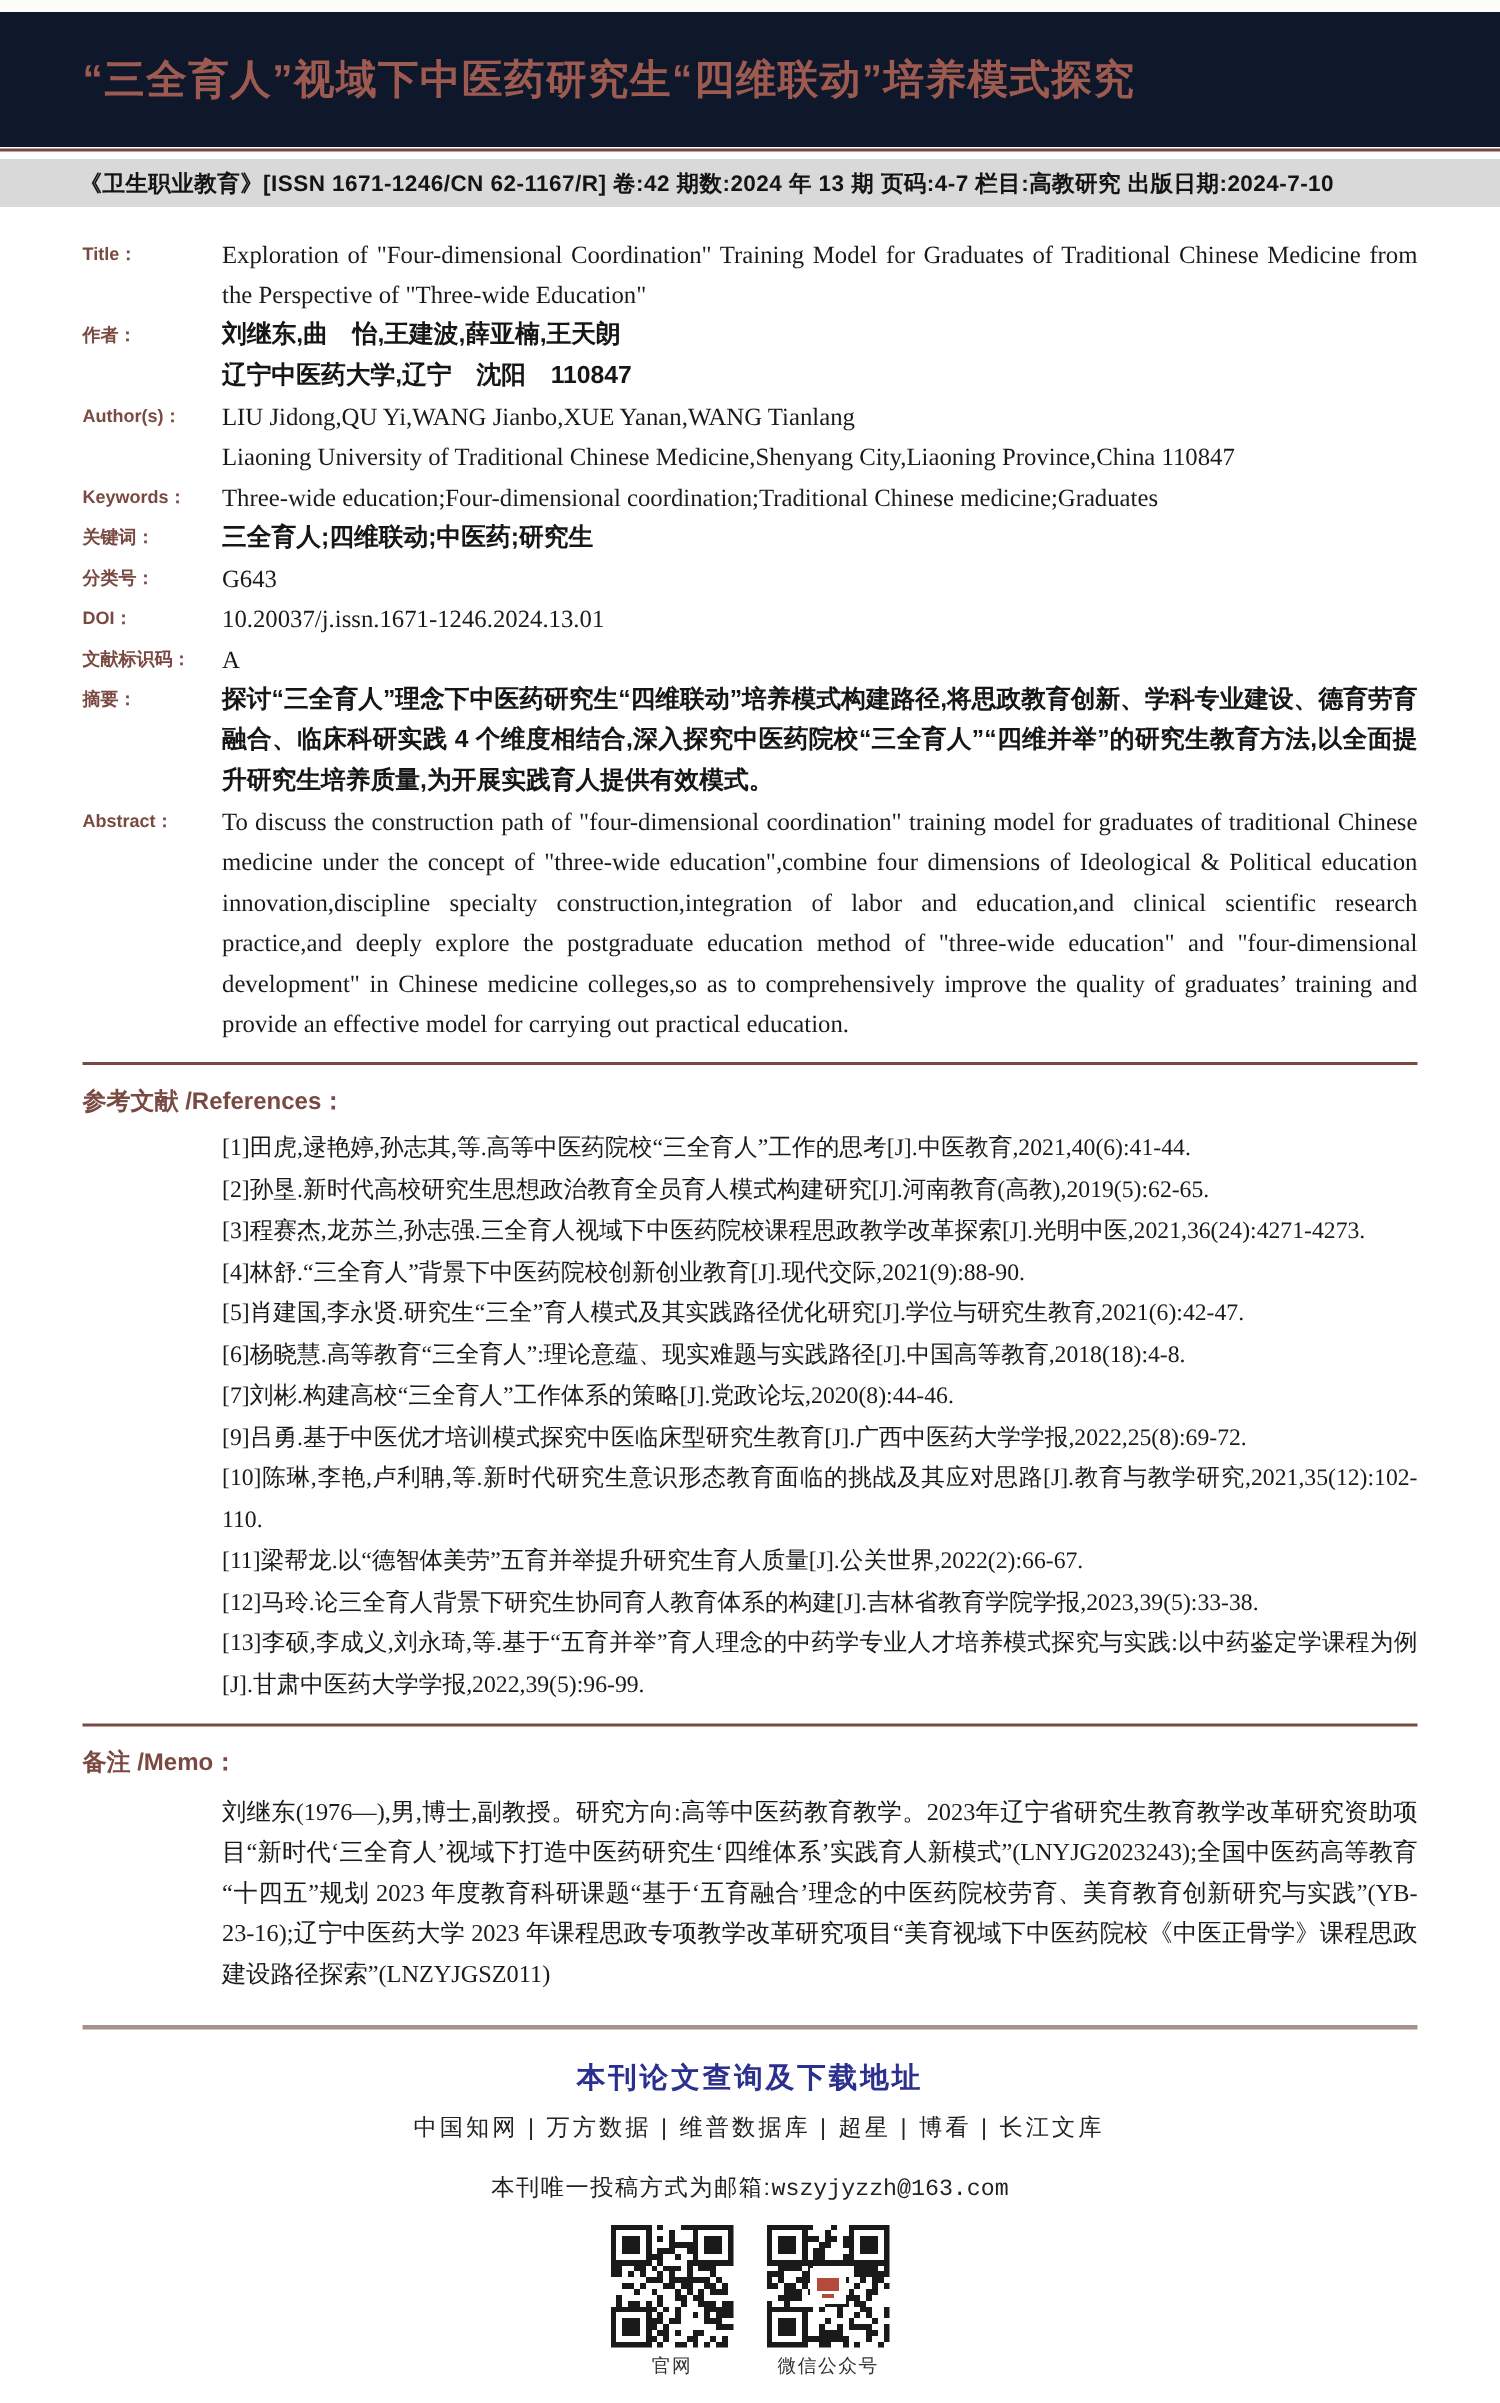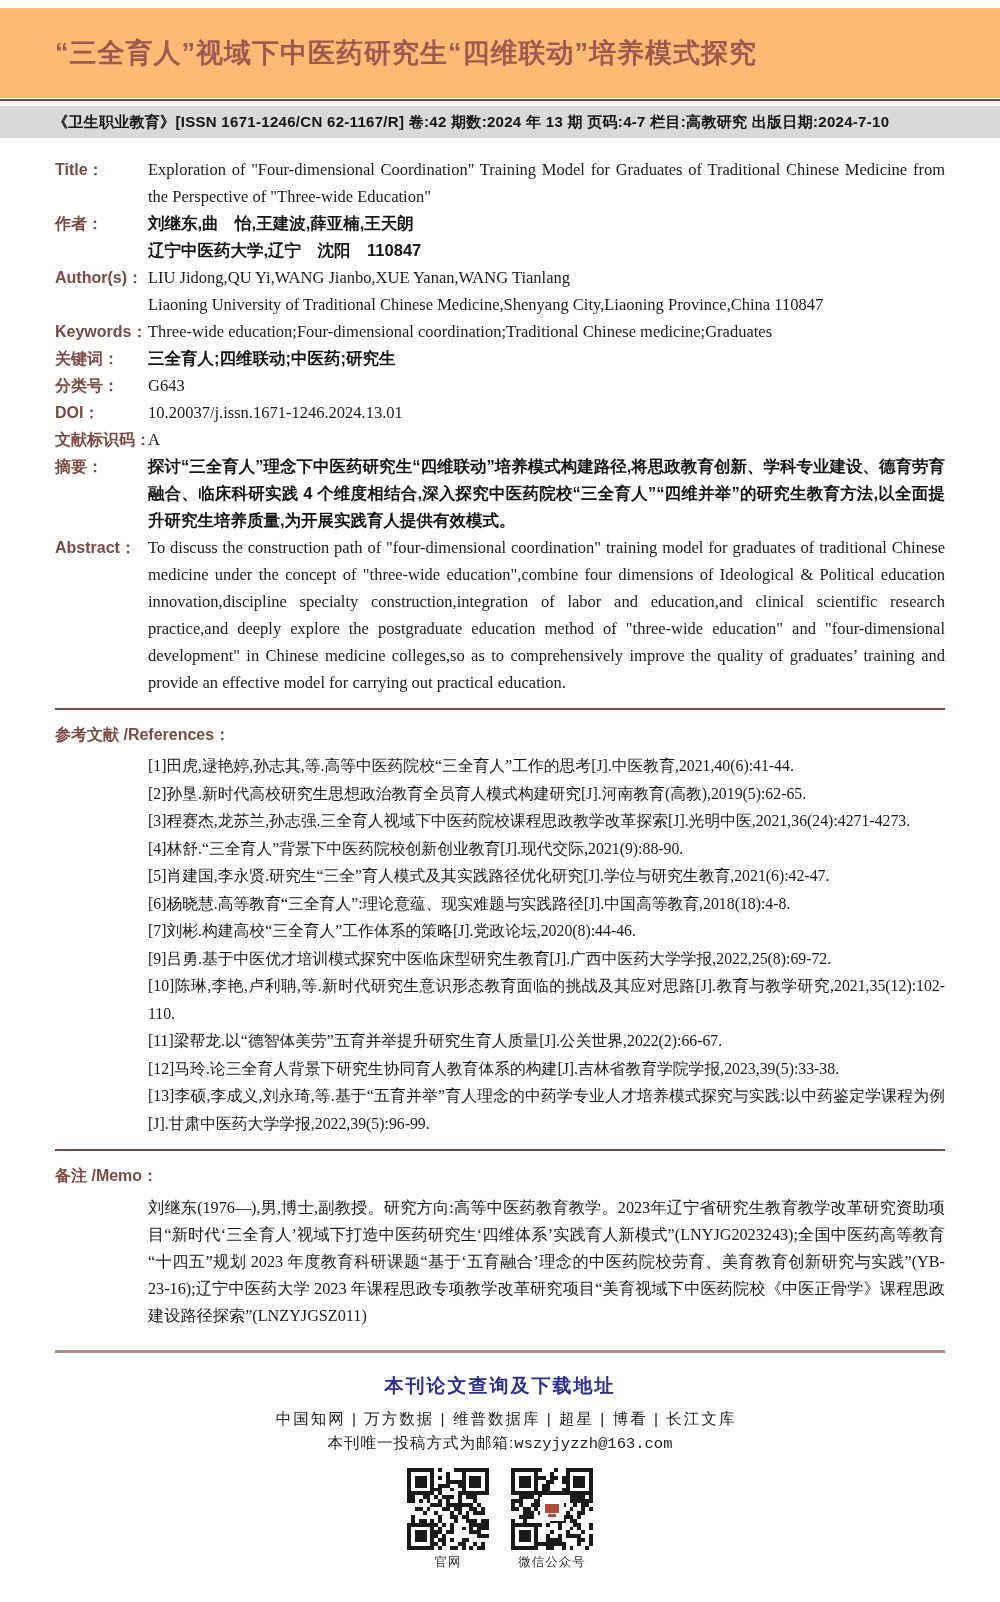--- a/index.html
+++ b/index.html
@@ -3,37 +3,37 @@
 <meta charset="utf-8">
 <style>
   html,body{margin:0;padding:0;}
   body{
     width:1000px;min-height:1602px;background:#ffffff;
     font-family:"Liberation Sans",sans-serif;color:#1c1c1c;
     -webkit-font-smoothing:antialiased;
   }
   .top-gap{height:8px;background:#fdfcf8;}
   .page-header{
-    background:#fdba74;height:90px;display:flex;align-items:center;
+    background:#0f172a;height:90px;display:flex;align-items:center;
     padding-left:55px;padding-right:40px;
   }
   .page-title{
     color:#9c5a50;font-size:27px;font-weight:bold;letter-spacing:1px;
     line-height:1.2;margin:0;
   }
   .header-divider{height:2px;background:#7a4a42;margin-top:1px;}
   .journal-bar{
     margin-top:5px;background:#d9d9d9;height:32px;display:flex;align-items:center;
     padding-left:53px;font-size:15px;font-weight:bold;color:#141414;letter-spacing:.3px;text-align:center;
   }
   .content{padding:0 55px;}
   .metadata{margin-top:18px;}
   .meta-row{display:flex;}
   .meta-label{
-    width:93px;flex:0 0 93px;color:#7a4a42;font-weight:bold;font-size:16px;
+    width:93px;flex:0 0 93px;color:#7a4a42;font-weight:bold;font-size:12px;
     line-height:27px;white-space:nowrap;
   }
   .meta-value{flex:1;min-width:0;}
   .meta-line{line-height:27px;text-align:justify;}
   .meta-value.en .meta-line{
     font-family:"Liberation Serif",serif;font-size:16.5px;color:#1a1a1a;
   }
   .meta-value.cn .meta-line{
     font-family:"Liberation Sans",sans-serif;font-size:16.5px;font-weight:600;color:#161616;
   }
@@ -52,21 +52,21 @@
   }
   .footer-divider{height:3px;background:#a5928c;margin:20px 55px 0 55px;}
   .page-footer{text-align:center;margin-top:20px;}
   .footer-title{
     color:#2b2f8e;font-size:19px;font-weight:bold;letter-spacing:2px;line-height:26px;
   }
   .footer-databases{
     margin-top:8px;font-size:15.5px;color:#222;letter-spacing:2px;line-height:24px;padding-left:12px;
   }
   .footer-email{
-    margin-top:0;font-size:15.5px;color:#222;letter-spacing:1px;line-height:24px;
+    margin-top:16px;font-size:15.5px;color:#222;letter-spacing:1px;line-height:24px;
   }
   .footer-email .email-addr{font-family:"Liberation Mono",monospace;letter-spacing:0;}
   .qr-row{
     margin-top:12px;display:flex;justify-content:center;gap:22px;align-items:flex-start;
   }
   .qr-block{display:flex;flex-direction:column;align-items:center;}
   .qr-svg{width:82px;height:82px;display:block;}
   .qr-label{margin-top:4px;font-size:12.5px;color:#333;letter-spacing:1px;text-align:center;}
 </style>
 </head>

